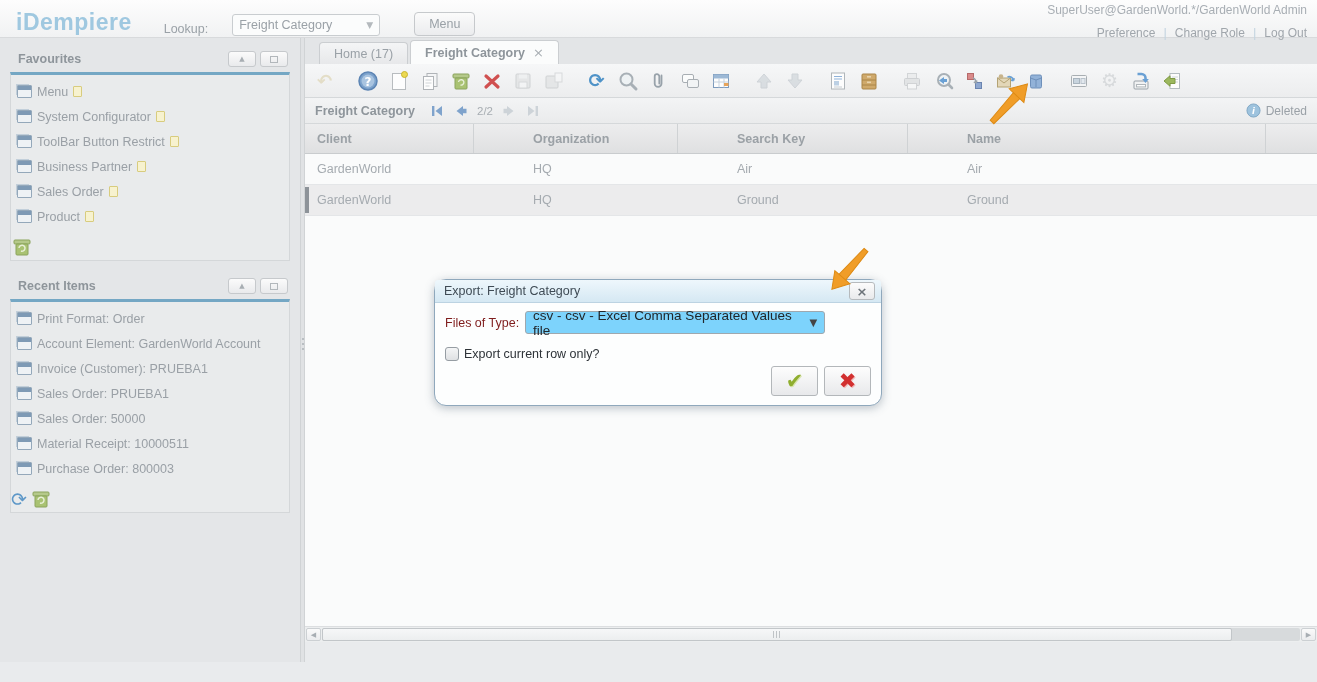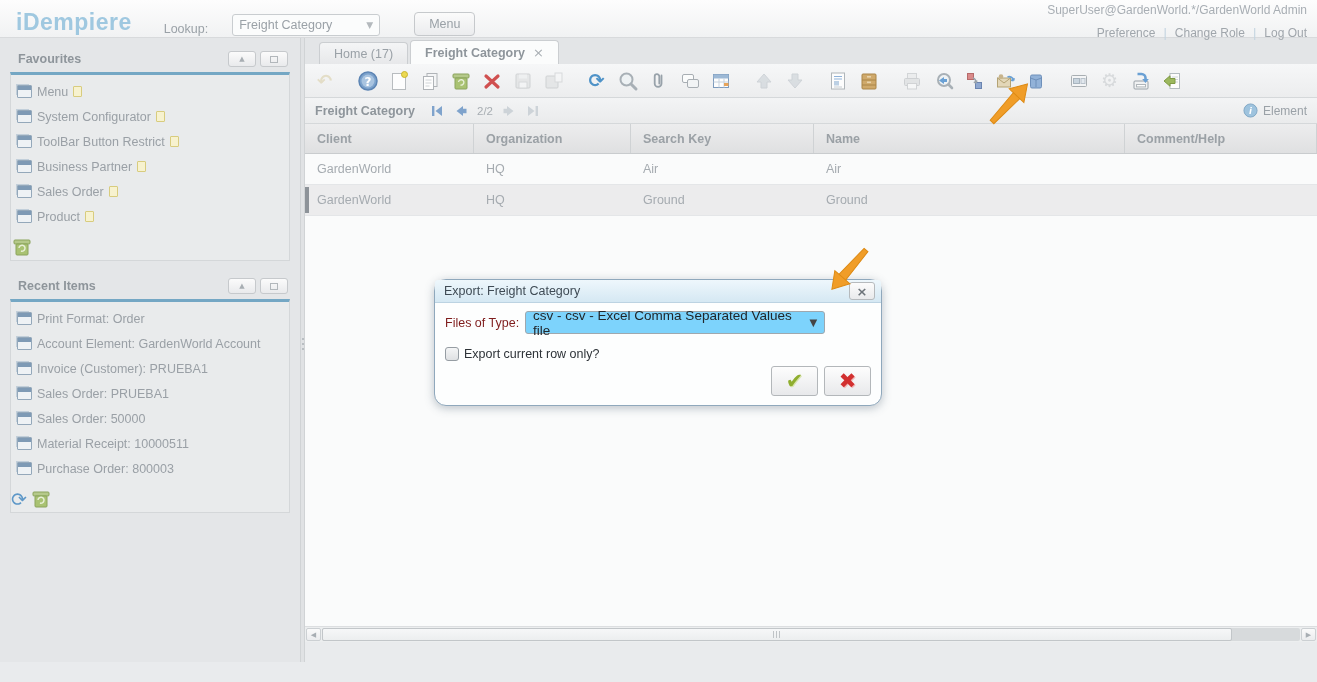--- a/index.html
+++ b/index.html
@@ -56,21 +56,21 @@
   .tbi .glyph { font-size:18px; line-height:1; }
   .tb-gap { width:8px; }
 
   .crumb { height:26px; background:linear-gradient(#f3f4f5,#eaebec); border-bottom:1px solid #d5d8da; display:flex; align-items:center; padding:0 10px; gap:8px; }
   .crumb-title { font-weight:bold; color:#8e959b; font-size:12.5px; margin-right:6px; }
   .crumb .rec { color:#a7adb2; font-size:11.5px; }
   .crumb-right { margin-left:auto; display:flex; align-items:center; gap:5px; color:#9aa1a7; font-size:12px; }
 
   
   .grid { position:relative; }
-  .grow { display:flex; position:relative; }
+  .grow { display:flex; position:relative;gap:47px; }
   .gh { height:30px; background:linear-gradient(#ededee,#dfe0e1); border-bottom:1px solid #c9ccce; }
   .gh .cell { font-weight:bold; color:#9ba1a6; border-right:1px solid #cfd2d4; }
   .cell { padding:0 12px; display:flex; align-items:center; font-size:12.5px; overflow:hidden; white-space:nowrap; }
   .c-client{ width:169px; flex:none; } .c-org{ width:157px; flex:none; } .c-key{ width:183px; flex:none; } .c-name{ width:311px; flex:none; } .c-help{ flex:1; }
   .trow { height:31px; color:#a5abb0; border-bottom:1px solid #e4e6e8; background:#fafbfb; }
   .trow.selected { background:#ececed; }
   .trow.selected::before { content:""; position:absolute; left:0; top:2px; bottom:2px; width:4px; background:#8d9399; }
 
   .fill { flex:1; background:#fafbfb; }
 
@@ -449,21 +449,21 @@
         </svg>
       <svg width="16" height="16" viewBox="0 0 16 16">
           <path d="M3 3 L9.5 8 L3 13 Z" fill="#cdd3d8"></path>
           <rect x="10.6" y="3" width="2.4" height="10" fill="#cdd3d8"></rect>
         </svg>
       <span class="crumb-right">
         <svg width="15" height="15" viewBox="0 0 16 16">
             <circle cx="8" cy="8" r="7" fill="#9ec3de" stroke="#7fa6c4"></circle>
             <text x="8" y="11.5" font-size="9" font-style="italic" font-weight="bold" fill="#fff" text-anchor="middle">i</text>
           </svg>
-        <span>Element</span>
+        <span>Deleted</span>
       </span>
     </div>
 
     <div class="grid">
       <div class="grow gh">
         <div class="cell c-client">Client</div>
         <div class="cell c-org">Organization</div>
         <div class="cell c-key">Search Key</div>
         <div class="cell c-name">Name</div>
         <div class="cell c-help">Comment/Help</div>

